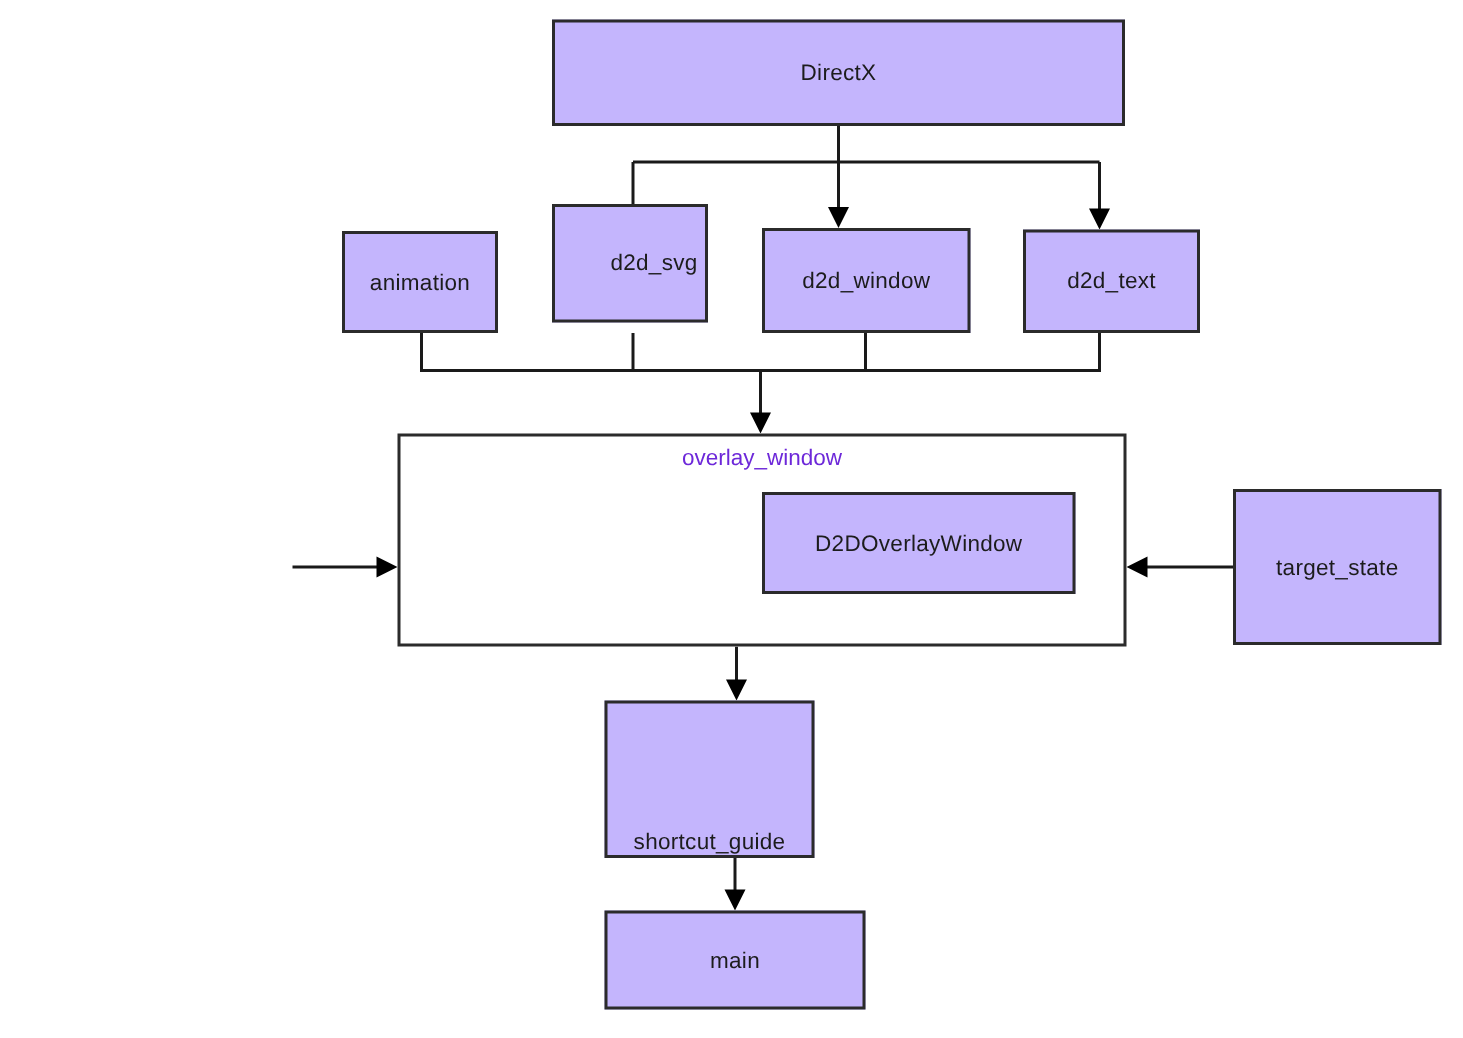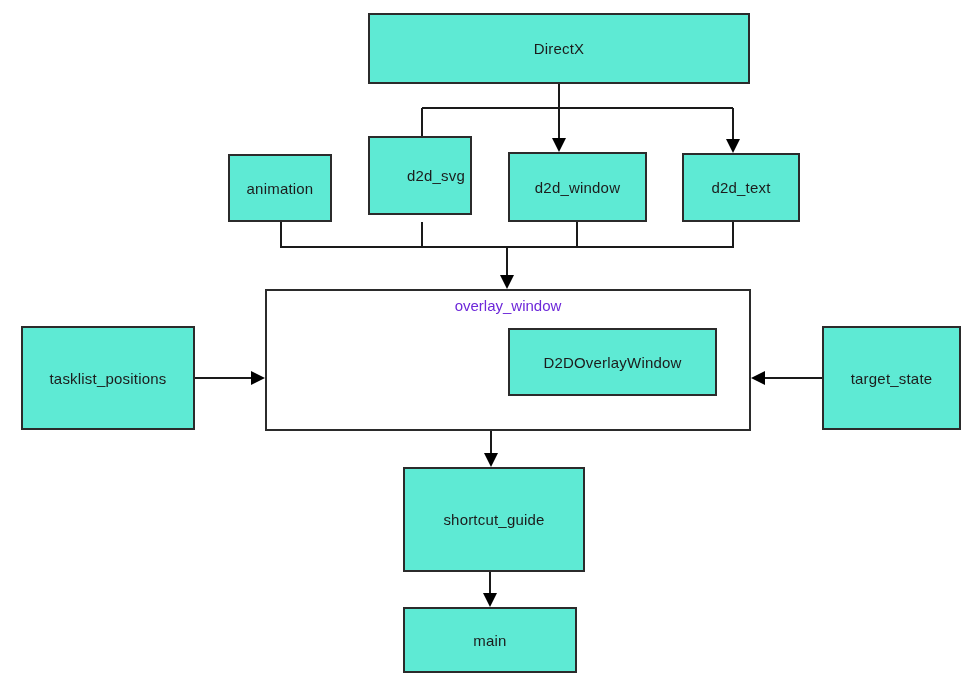--- a/index.html
+++ b/index.html
@@ -19,21 +19,21 @@
     position: absolute;
     left: 0; top: 0;
     width: 975px;
     height: 692px;
     pointer-events: none;
   }
   .node {
     position: absolute;
     box-sizing: border-box;
     border: 2px solid #2b2b2b;
-    background: #5eead4;
+    background: #c4b5fd;
     display: flex;
     align-items: center;
     justify-content: center;
     text-align: center;
     font-size: 15px;
     color: #1c1c1c;
     letter-spacing: 0.2px;
   }
   .group {
     position: absolute;
@@ -54,21 +54,21 @@
   #n-directx            { left: 368px; top: 13px;  width: 382px; height: 71px; }
   #n-animation          { left: 228px; top: 154px; width: 104px; height: 68px; }
   #n-d2d-svg            { left: 368px; top: 136px; width: 104px; height: 79px; padding-left: 32px; }
   #n-d2d-window         { left: 508px; top: 152px; width: 139px; height: 70px; text-align: right; }
   #n-d2d-text           { left: 682px; top: 153px; width: 118px;  height: 69px; }
   #n-overlay-window     { left: 265px; top: 289px; width: 486px; height: 142px; }
   #n-d2d-overlay-svg    { left: 299px; top: 328px; width: 174px; height: 68px; }
   #n-d2d-overlay-window { left: 508px; top: 328px; width: 209px; height: 68px; }
   #n-tasklist-positions { left: 21px;  top: 326px; width: 174px; height: 104px; }
   #n-target-state       { left: 822px; top: 326px; width: 139px; height: 104px; }
-  #n-shortcut-guide     { left: 403px; top: 467px; width: 182px; height: 105px; }
+  #n-shortcut-guide     { left: 403px; top: 467px; width: 140px; height: 105px; align-items: flex-end; }
   #n-main               { left: 403px; top: 607px; width: 174px; height: 66px; }
 </style>
 </head>
 <body>
 
 <div class="canvas">
 
   <svg class="wires" viewBox="0 0 975 692" xmlns="http://www.w3.org/2000/svg">
     <g stroke="#1a1a1a" stroke-width="2" fill="none">
 
@@ -124,23 +124,20 @@
 
   <div class="group" id="n-overlay-window">
     <div class="group-title">overlay_window</div>
   </div>
 
 
   <div class="node" id="n-d2d-overlay-window">
     <span>D2DOverlayWindow</span>
   </div>
 
-  <div class="node" id="n-tasklist-positions">
-    <span>tasklist_positions</span>
-  </div>
 
   <div class="node" id="n-target-state">
     <span>target_state</span>
   </div>
 
   <div class="node" id="n-shortcut-guide">
     <span>shortcut_guide</span>
   </div>
 
   <div class="node" id="n-main">

